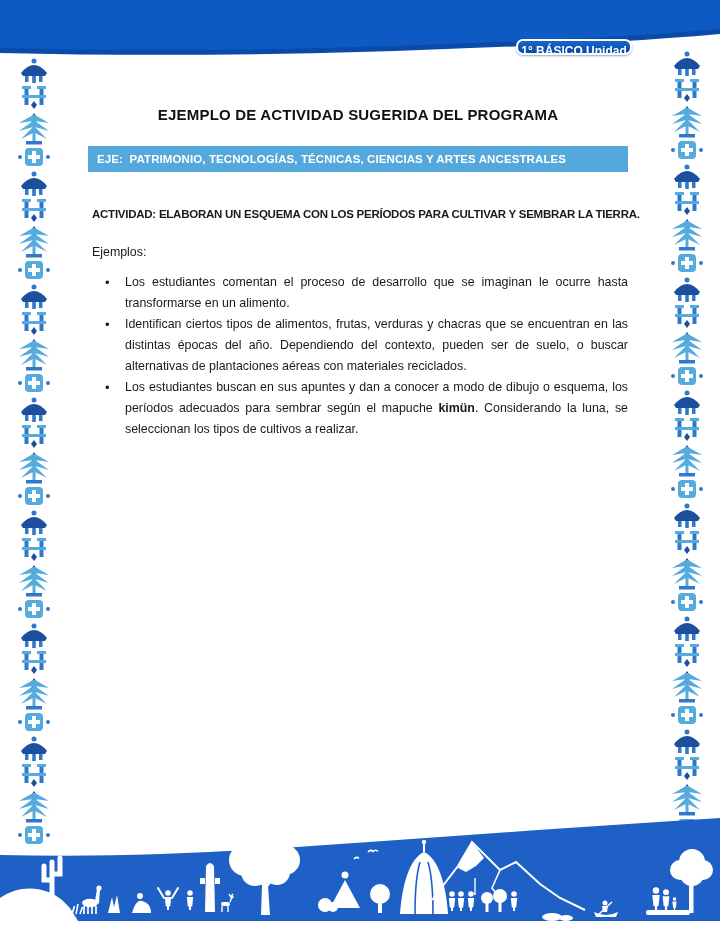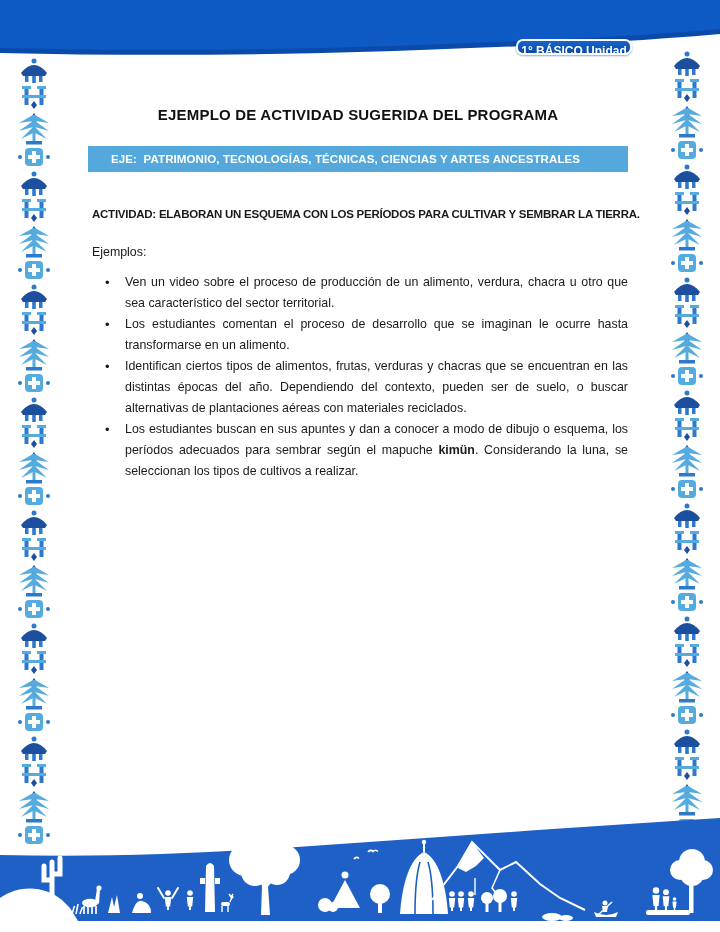--- a/index.html
+++ b/index.html
@@ -25,21 +25,21 @@
   .ornament.right{left:667px;top:50px;}
   .o-light{fill:var(--ornament-light,#55aade);}
   .o-mid{fill:var(--ornament-mid,#2e79cb);}
   .o-dark{fill:var(--ornament-dark,#1d4f9f);}
 
   
   .content{position:absolute;left:88px;top:0;width:540px;}
   .page-title{margin:105px 0 0 0;text-align:center;font-size:15px;font-weight:bold;
               letter-spacing:.2px;line-height:19px;color:#111;}
   .eje-banner{margin-top:22px;height:26px;line-height:26px;background:var(--banner-blue,#54a8db);
-              color:#fff;font-weight:bold;font-size:11.5px;padding-left:23px;
+              color:#fff;font-weight:bold;font-size:11.5px;padding-left:9px;
               white-space:pre;letter-spacing:.1px;}
   .activity{margin:34px 0 14px 4px;font-weight:bold;font-size:11.5px;letter-spacing:-.25px;
             white-space:nowrap;line-height:16px;}
   .examples-label{margin:22px 0 12px 4px;font-size:12.4px;line-height:16px;}
   ul.examples{margin:6px 0 0 0;padding:0 0 0 37px;list-style:none;}
   ul.examples li{position:relative;font-size:12.4px;line-height:21px;text-align:justify;
                  text-justify:inter-word;}
   ul.examples li::before{content:"\2022";position:absolute;left:-20px;top:0;font-size:13px;}
 
   
@@ -109,21 +109,20 @@
       <use href="#ornament-tile" y="565"></use>
     <use href="#ornament-tile" y="678"></use>
   </svg>
 
   <main class="content">
     <h1 class="page-title">EJEMPLO DE ACTIVIDAD SUGERIDA DEL PROGRAMA</h1>
     <div class="eje-banner">EJE:  PATRIMONIO, TECNOLOGÍAS, TÉCNICAS, CIENCIAS Y ARTES ANCESTRALES</div>
     <p class="activity">ACTIVIDAD: ELABORAN UN ESQUEMA CON LOS PERÍODOS PARA CULTIVAR Y SEMBRAR LA TIERRA.</p>
     <p class="examples-label">Ejemplos:</p>
     <ul class="examples">
-      <li><span>Ven un video sobre el proceso de producción de un alimento, verdura, chacra u otro que sea característico del sector territorial.</span></li>
       <li><span>Los estudiantes comentan el proceso de desarrollo que se imaginan le ocurre hasta transformarse en un alimento.</span></li>
       <li><span>Identifican ciertos tipos de alimentos, frutas, verduras y chacras que se encuentran en las distintas épocas del año. Dependiendo del contexto, pueden ser de suelo, o buscar alternativas de plantaciones aéreas con materiales reciclados.</span></li>
       <li><span>Los estudiantes buscan en sus apuntes y dan a conocer a modo de dibujo o esquema, los períodos adecuados para sembrar según el mapuche </span><b>kimün</b><span>. Considerando la luna, se seleccionan los tipos de cultivos a realizar.</span></li>
     </ul>
   </main>
 
   <svg class="footer-art" viewBox="0 0 720 132" preserveAspectRatio="none" aria-hidden="true">
     <defs>
       <g id="person">
         <circle fill="#fff" cx="0" cy="-17" r="2.8"></circle>

